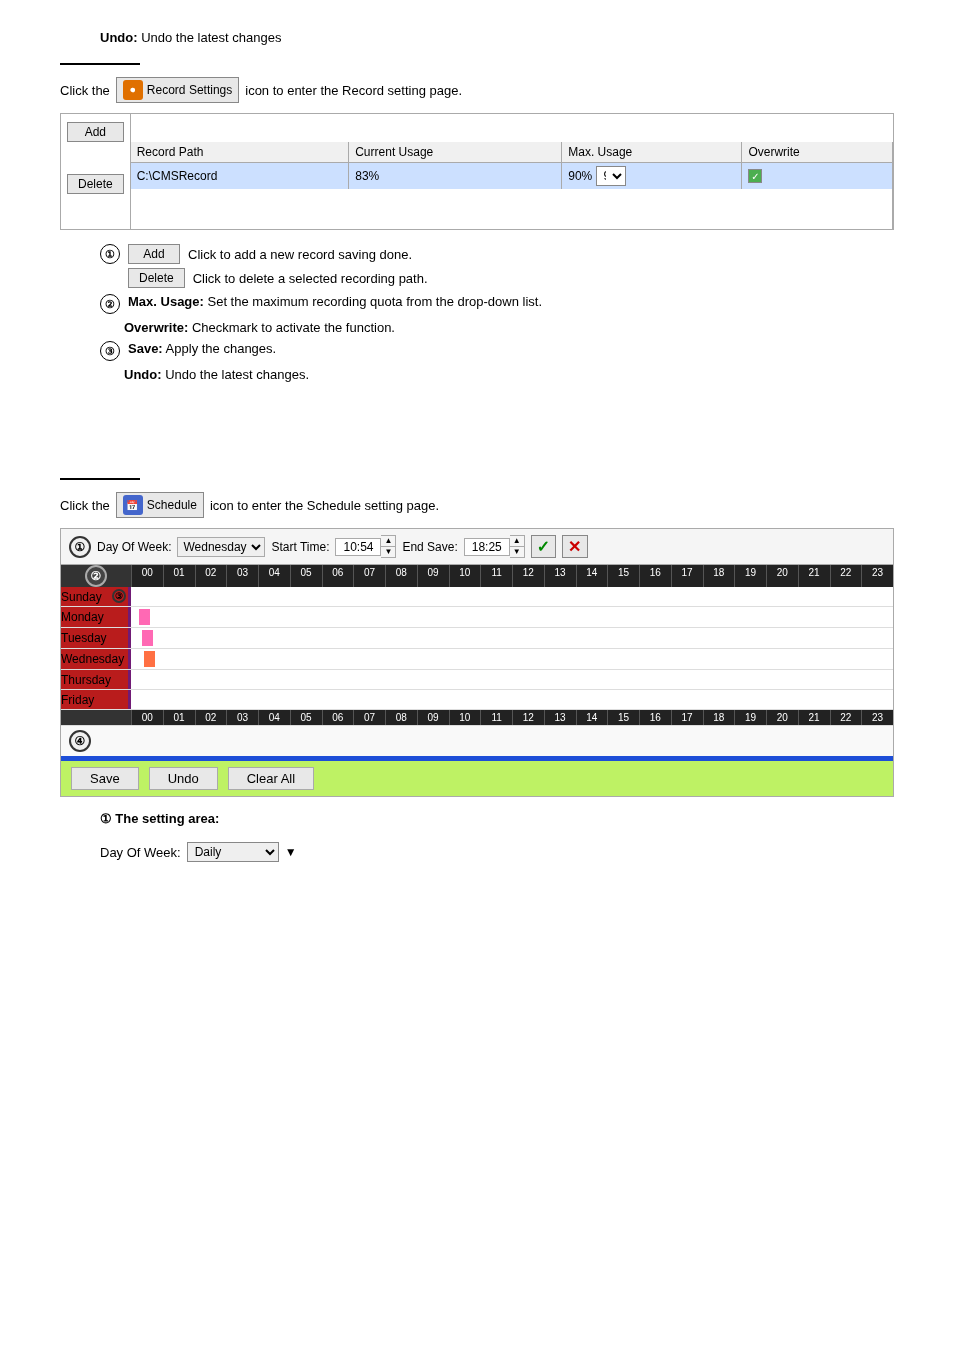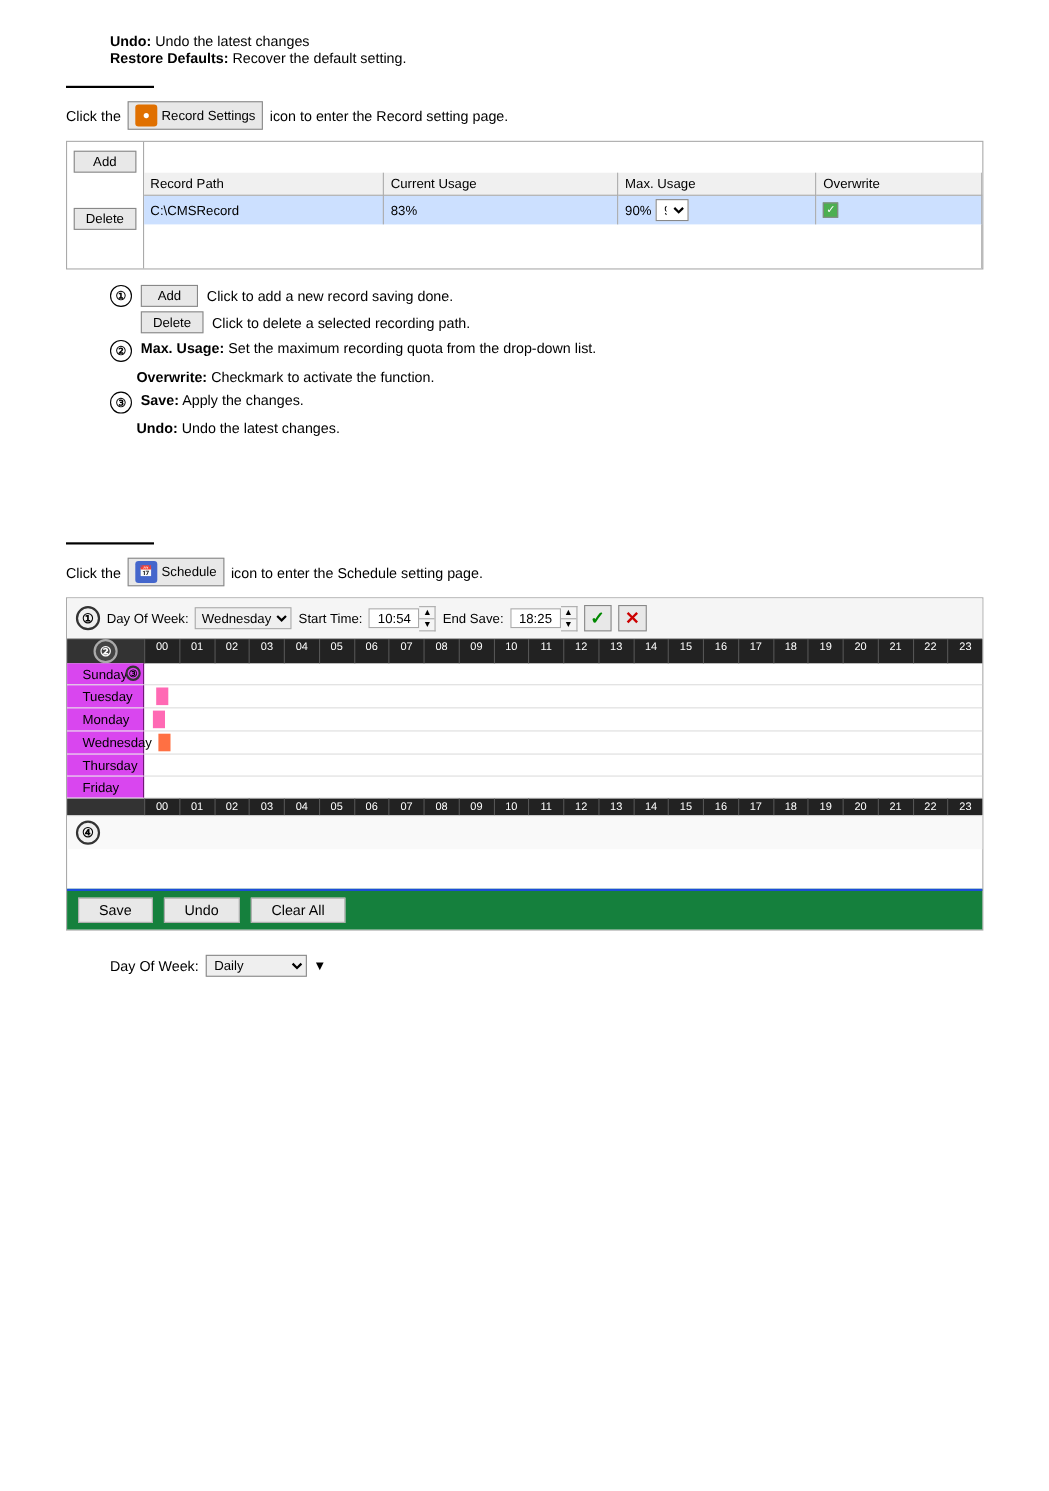--- a/index.html
+++ b/index.html
@@ -129,34 +129,33 @@
       flex-direction: column;
     }
     .day-row {
       display: grid;
       grid-template-columns: 70px repeat(24, 1fr);
       border-bottom: 1px solid #ddd;
       min-height: 20px;
     }
     .day-label {
       font-size: 12px;
-      padding: 2px 14px;
-      background: #d946ef;
-      border-right: 1px solid #701a75;
+      padding: 2px 0;
+      background: #b91c1c;
+      border-right: 3px solid #701a75;
       display: flex;
       align-items: center;
     }
     .schedule-footer {
       display: flex;
       gap: 0;
-      border-top: 2px solid #1d4ed8;
-      background: #15803d;
+      border-top: 5px solid #1d4ed8;
+      background: #bef264;
       padding: 6px 10px;
       gap: 10px;
-      margin-top: 36px;
     }
     .schedule-footer button {
       border: 1px solid #aaa;
       background: #e8e8e8;
       padding: 3px 18px;
       font-size: 13px;
       cursor: pointer;
     }
     .overwrite-check {
       display: flex;
@@ -277,24 +276,20 @@
       flex-shrink: 0;
     }
   </style>
 </head>
 <body>
 
 <div class="section">
   <p>
     <b>Undo:</b>
     <span>Undo the latest changes</span>
-  </p>
-  <p>
-    <b>Restore Defaults:</b>
-    <span>Recover the default setting.</span>
   </p>
 </div>
 
 <div class="divider"></div>
 
 <div class="click-line">
   <span>Click the</span>
   <span class="icon-btn">
     <span class="record-icon">⏺</span>
     <span>Record Settings</span>
@@ -477,30 +472,30 @@
 
     <div class="day-row">
       <div class="day-label" style="position:relative;">
         <span>Sunday</span>
         <span style="position:absolute; right:2px; top:2px; width:14px; height:14px; border-radius:50%; border:2px solid #333; font-size:9px; font-weight:bold; display:flex; align-items:center; justify-content:center;">③</span>
       </div>
       <div style="flex:1; display:grid; grid-template-columns: repeat(24,1fr); position:relative;"></div>
     </div>
 
     <div class="day-row">
+      <div class="day-label">Monday</div>
+      <div style="flex:1; position:relative; height:20px;">
+        <div style="position:absolute; top:2px; bottom:2px; left:calc(6/24*100%); width:calc(8/24*100%); background:#ff69b4;"></div>
+      </div>
+    </div>
+
+    <div class="day-row">
       <div class="day-label">Tuesday</div>
       <div style="flex:1; position:relative; height:20px;">
         <div style="position:absolute; top:2px; bottom:2px; left:calc(8/24*100%); width:calc(9/24*100%); background:#ff69b4;"></div>
-      </div>
-    </div>
-
-    <div class="day-row">
-      <div class="day-label">Monday</div>
-      <div style="flex:1; position:relative; height:20px;">
-        <div style="position:absolute; top:2px; bottom:2px; left:calc(6/24*100%); width:calc(8/24*100%); background:#ff69b4;"></div>
       </div>
     </div>
 
     <div class="day-row">
       <div class="day-label">Wednesday</div>
       <div style="flex:1; position:relative; height:20px;">
         <div style="position:absolute; top:2px; bottom:2px; left:calc(10/24*100%); width:calc(8/24*100%); background:#ff7043;"></div>
       </div>
     </div>
 
@@ -551,20 +546,24 @@
   </div>
 
   <div class="schedule-footer">
     <button>Save</button>
     <button>Undo</button>
     <button>Clear All</button>
   </div>
 </div>
 
 <div class="section">
+  <p style="font-weight:bold; margin-bottom:8px;">
+    <span>①</span>
+    <span> The setting area:</span>
+  </p>
   <div style="display:flex; gap:12px; align-items:flex-start;">
     <div>
       <div class="day-of-week-row">
         <span>Day Of Week:</span>
         <select class="dow-select">
           <option>Daily</option>
           <option>Sunday</option>
           <option>Monday</option>
           <option>Tuesday</option>
           <option>Wednesday</option>

